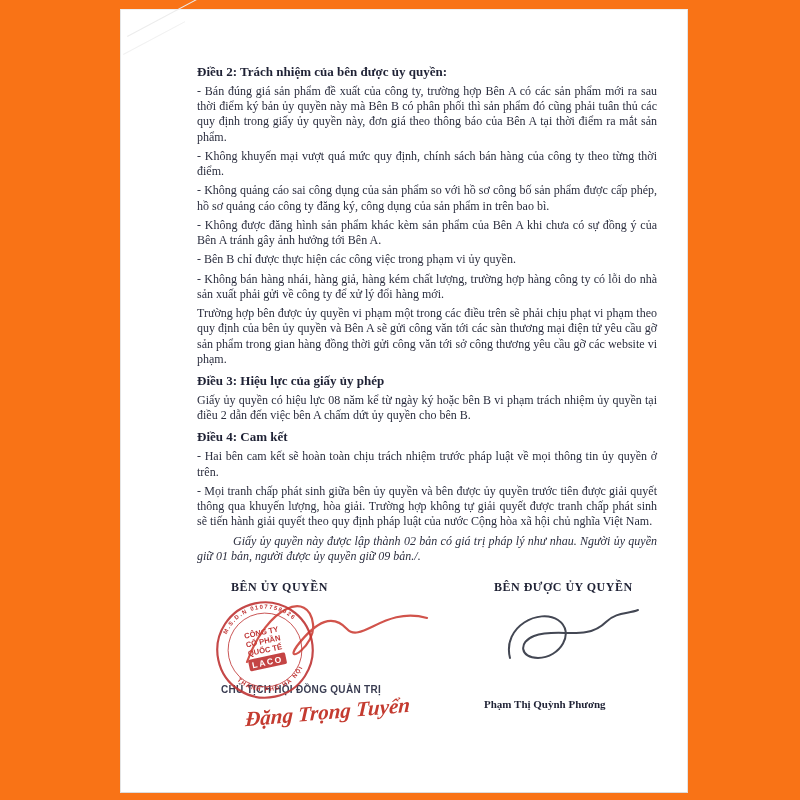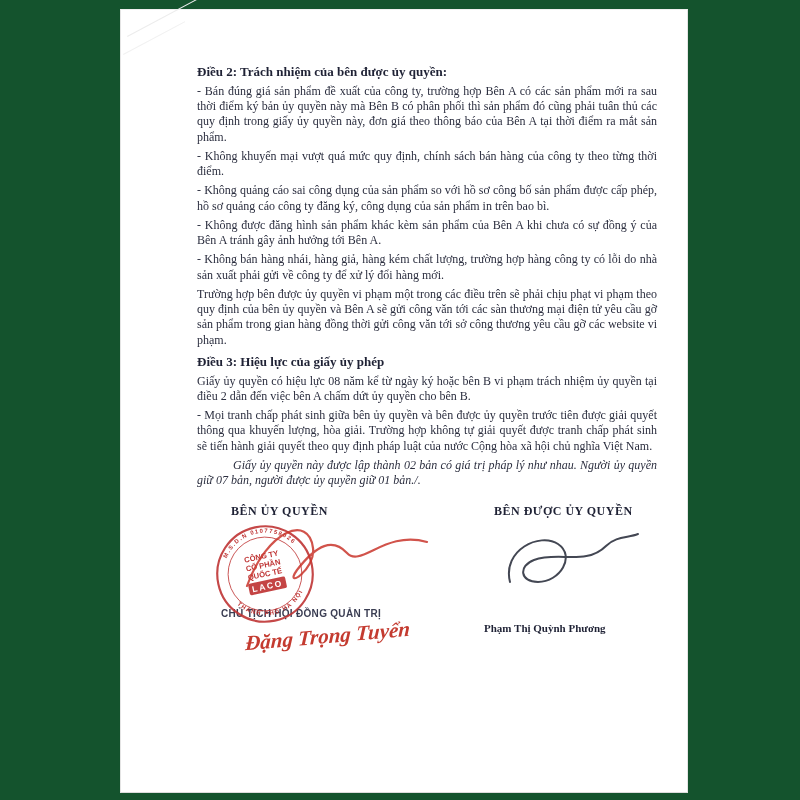--- a/index.html
+++ b/index.html
@@ -1,16 +1,16 @@
 <!DOCTYPE html>
 <html><head>
 <meta charset="utf-8">
 <style>
   html,body{margin:0;padding:0;background:#fdfdfd;}
-  .canvas{position:relative;width:800px;height:800px;background:#14532d;overflow:hidden;
+  .canvas{position:relative;width:800px;height:800px;background:#f97316;overflow:hidden;
           font-family:"Liberation Serif", serif;color:#2b2e3f;}
   .photo{position:absolute;left:120px;top:9px;width:566px;height:782px;background:#ffffff;
          border-left:1px solid #e4e4e4;border-right:1px solid #e4e4e4;
          border-top:1px solid #efefef;border-bottom:1px solid #dcdcdc;}
   .fold{position:absolute;left:6px;top:26px;width:110px;height:1px;background:#ececec;
         transform:rotate(-28deg);transform-origin:left top;}
   .fold2{position:absolute;left:2px;top:44px;width:70px;height:1px;background:#f1f1f1;
         transform:rotate(-28deg);transform-origin:left top;}
   .content{padding:48px 30px 0 76px;}
   .content h3{font-size:13px;margin:6px 0 4px 0;color:#1f2235;}
@@ -40,29 +40,32 @@
     <div class="fold" data-interactable="false"></div>
     <div class="fold2" data-interactable="false"></div>
 
     <div class="content" data-interactable="false">
 
       <h3 data-interactable="false">Điều 2: Trách nhiệm của bên được ủy quyền:</h3>
       <p data-interactable="false">- Bán đúng giá sản phẩm đề xuất của công ty, trường hợp Bên A có các sản phẩm mới ra sau thời điểm ký bản ủy quyền này mà Bên B có phân phối thì sản phẩm đó cũng phải tuân thủ các quy định trong giấy ủy quyền này, đơn giá theo thông báo của Bên A tại thời điểm ra mắt sản phẩm.</p>
       <p data-interactable="false">- Không khuyến mại vượt quá mức quy định, chính sách bán hàng của công ty theo từng thời điểm.</p>
       <p data-interactable="false">- Không quảng cáo sai công dụng của sản phẩm so với hồ sơ công bố sản phẩm được cấp phép, hồ sơ quảng cáo công ty đăng ký, công dụng của sản phẩm in trên bao bì.</p>
       <p data-interactable="false">- Không được đăng hình sản phẩm khác kèm sản phẩm của Bên A khi chưa có sự đồng ý của Bên A tránh gây ảnh hưởng tới Bên A.</p>
+      <p data-interactable="false">- Bên B chỉ được thực hiện các công việc trong phạm vi ủy quyền.</p>
       <p data-interactable="false">- Không bán hàng nhái, hàng giả, hàng kém chất lượng, trường hợp hàng công ty có lỗi do nhà sản xuất phải gửi về công ty để xử lý đổi hàng mới.</p>
       <p data-interactable="false">Trường hợp bên được ủy quyền vi phạm một trong các điều trên sẽ phải chịu phạt vi phạm theo quy định của bên ủy quyền và Bên A sẽ gửi công văn tới các sàn thương mại điện tử yêu cầu gỡ sản phẩm trong gian hàng đồng thời gửi công văn tới sở công thương yêu cầu gỡ các website vi phạm.</p>
 
       <h3 data-interactable="false">Điều 3: Hiệu lực của giấy ủy phép</h3>
       <p data-interactable="false">Giấy ủy quyền có hiệu lực 08 năm kể từ ngày ký hoặc bên B vi phạm trách nhiệm ủy quyền tại điều 2 dẫn đến việc bên A chấm dứt ủy quyền cho bên B.</p>
 
+      <h3 data-interactable="false">Điều 4: Cam kết</h3>
+      <p data-interactable="false">- Hai bên cam kết sẽ hoàn toàn chịu trách nhiệm trước pháp luật về mọi thông tin ủy quyền ở trên.</p>
       <p data-interactable="false">- Mọi tranh chấp phát sinh giữa bên ủy quyền và bên được ủy quyền trước tiên được giải quyết thông qua khuyến lượng, hòa giải. Trường hợp không tự giải quyết được tranh chấp phát sinh sẽ tiến hành giải quyết theo quy định pháp luật của nước Cộng hòa xã hội chủ nghĩa Việt Nam.</p>
 
-      <p class="closing" data-interactable="false">Giấy ủy quyền này được lập thành 02 bản có giá trị pháp lý như nhau. Người ủy quyền giữ 07 bản, người được ủy quyền giữ 01 bản./.</p>
+      <p class="closing" data-interactable="false">Giấy ủy quyền này được lập thành 02 bản có giá trị pháp lý như nhau. Người ủy quyền giữ 01 bản, người được ủy quyền giữ 09 bản./.</p>
 
       <div class="sig-row" data-interactable="false">
 
         <div class="sig-left" data-interactable="false">
           <div class="sig-title" data-interactable="false">BÊN ỦY QUYỀN</div>
 
           <div class="role" data-interactable="false">CHỦ TỊCH HỘI ĐỒNG QUẢN TRỊ</div>
 
           <svg class="stamp" viewBox="0 0 120 120" data-interactable="false">
             <defs>

